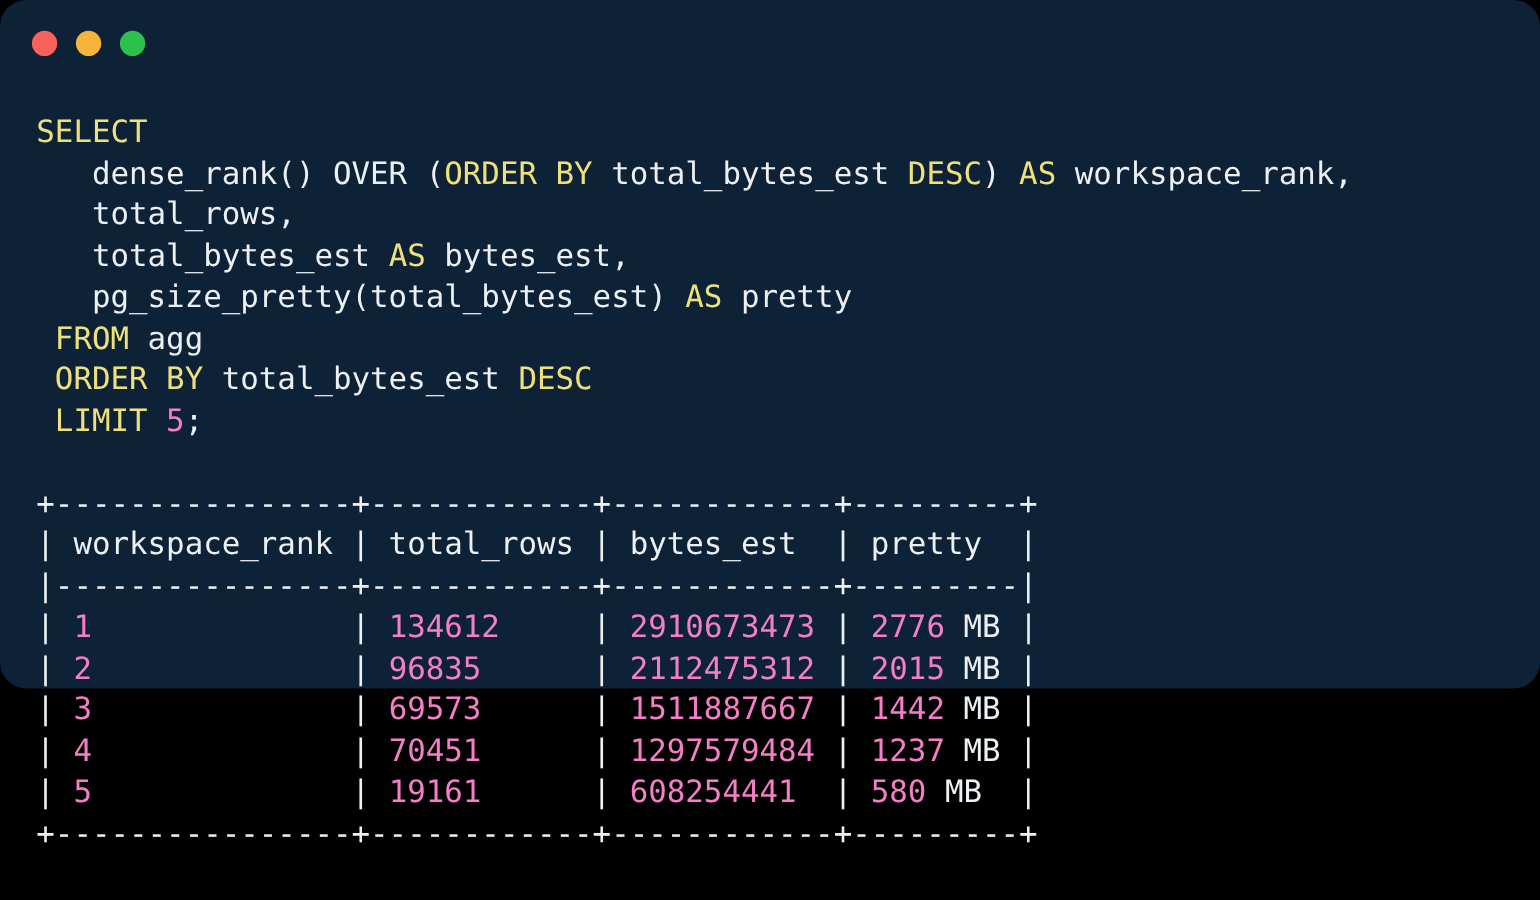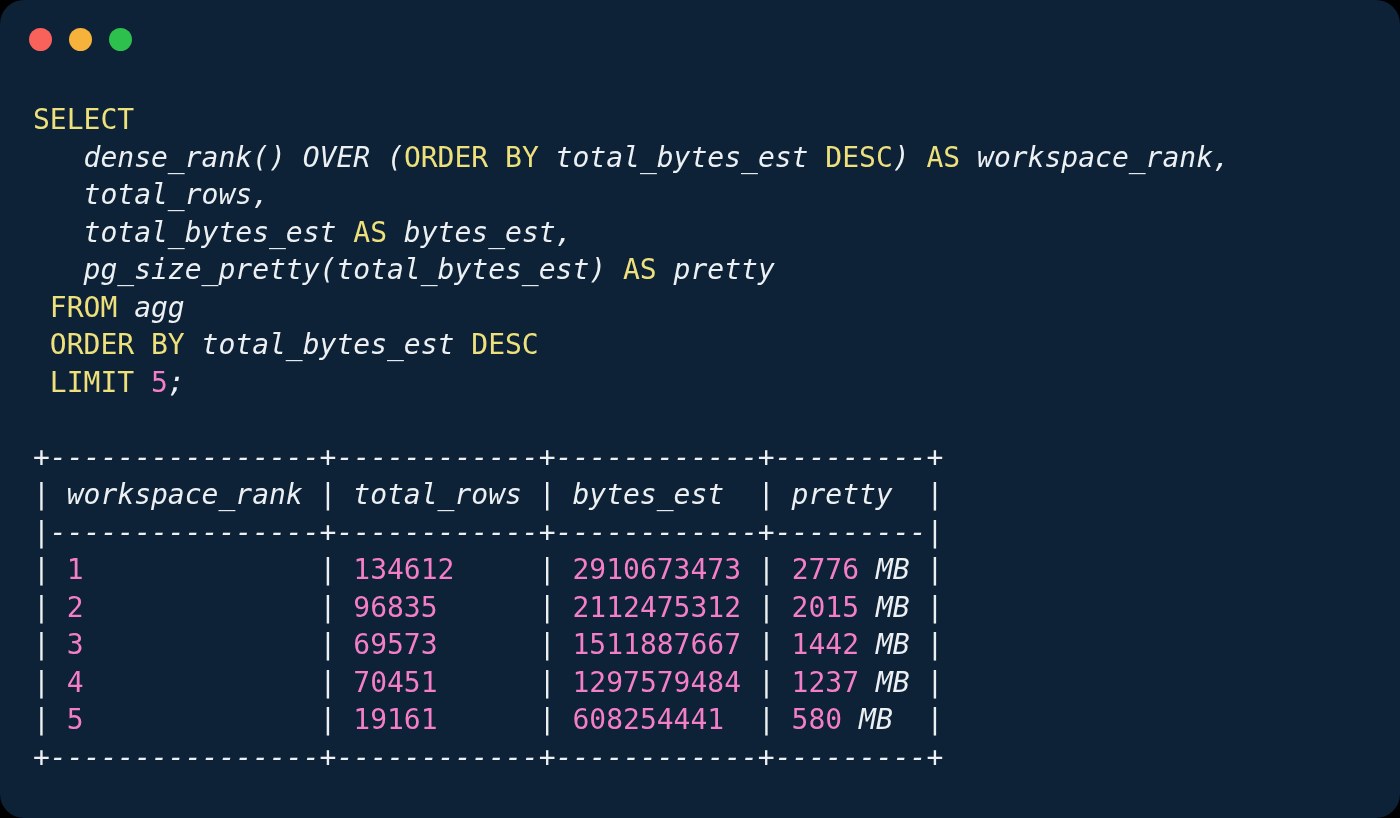--- a/index.html
+++ b/index.html
@@ -7,21 +7,21 @@
     padding: 0;
     background: #000;
     width: 1400px;
     height: 818px;
     overflow: hidden;
   }
   .window {
     position: absolute;
     top: 0; left: 0;
     width: 1400px;
-    height: 818px;
+    height: 626px;
     background: var(--bg, #0d2137);
     border-radius: 24px;
     box-sizing: border-box;
   }
   .traffic-lights {
     position: absolute;
     top: 28px;
     left: 29px;
     display: flex;
     gap: 17px;
@@ -36,21 +36,21 @@
     left: 33px;
     top: 101px;
     font-family: "DejaVu Sans Mono", monospace;
     font-size: 28px;
     line-height: 37.5px;
     white-space: pre;
     letter-spacing: 0;
   }
   .line { height: 37.5px; }
   .tok-kw  { color: var(--kw,  #eee17c); }
-  .tok-tx  { color: var(--tx,  #ecf0f2); font-style: italic; }
+  .tok-tx  { color: var(--tx,  #ecf0f2); }
   .tok-num { color: var(--num, #f47fc6); }
 </style>
 </head>
 <body>
 
 <div class="window">
   <div class="traffic-lights">
     <div class="dot" style="background: rgb(248, 98, 90);"></div>
     <div class="dot" style="background: rgb(246, 179, 60);"></div>
     <div class="dot" style="background: rgb(46, 192, 76);"></div>

